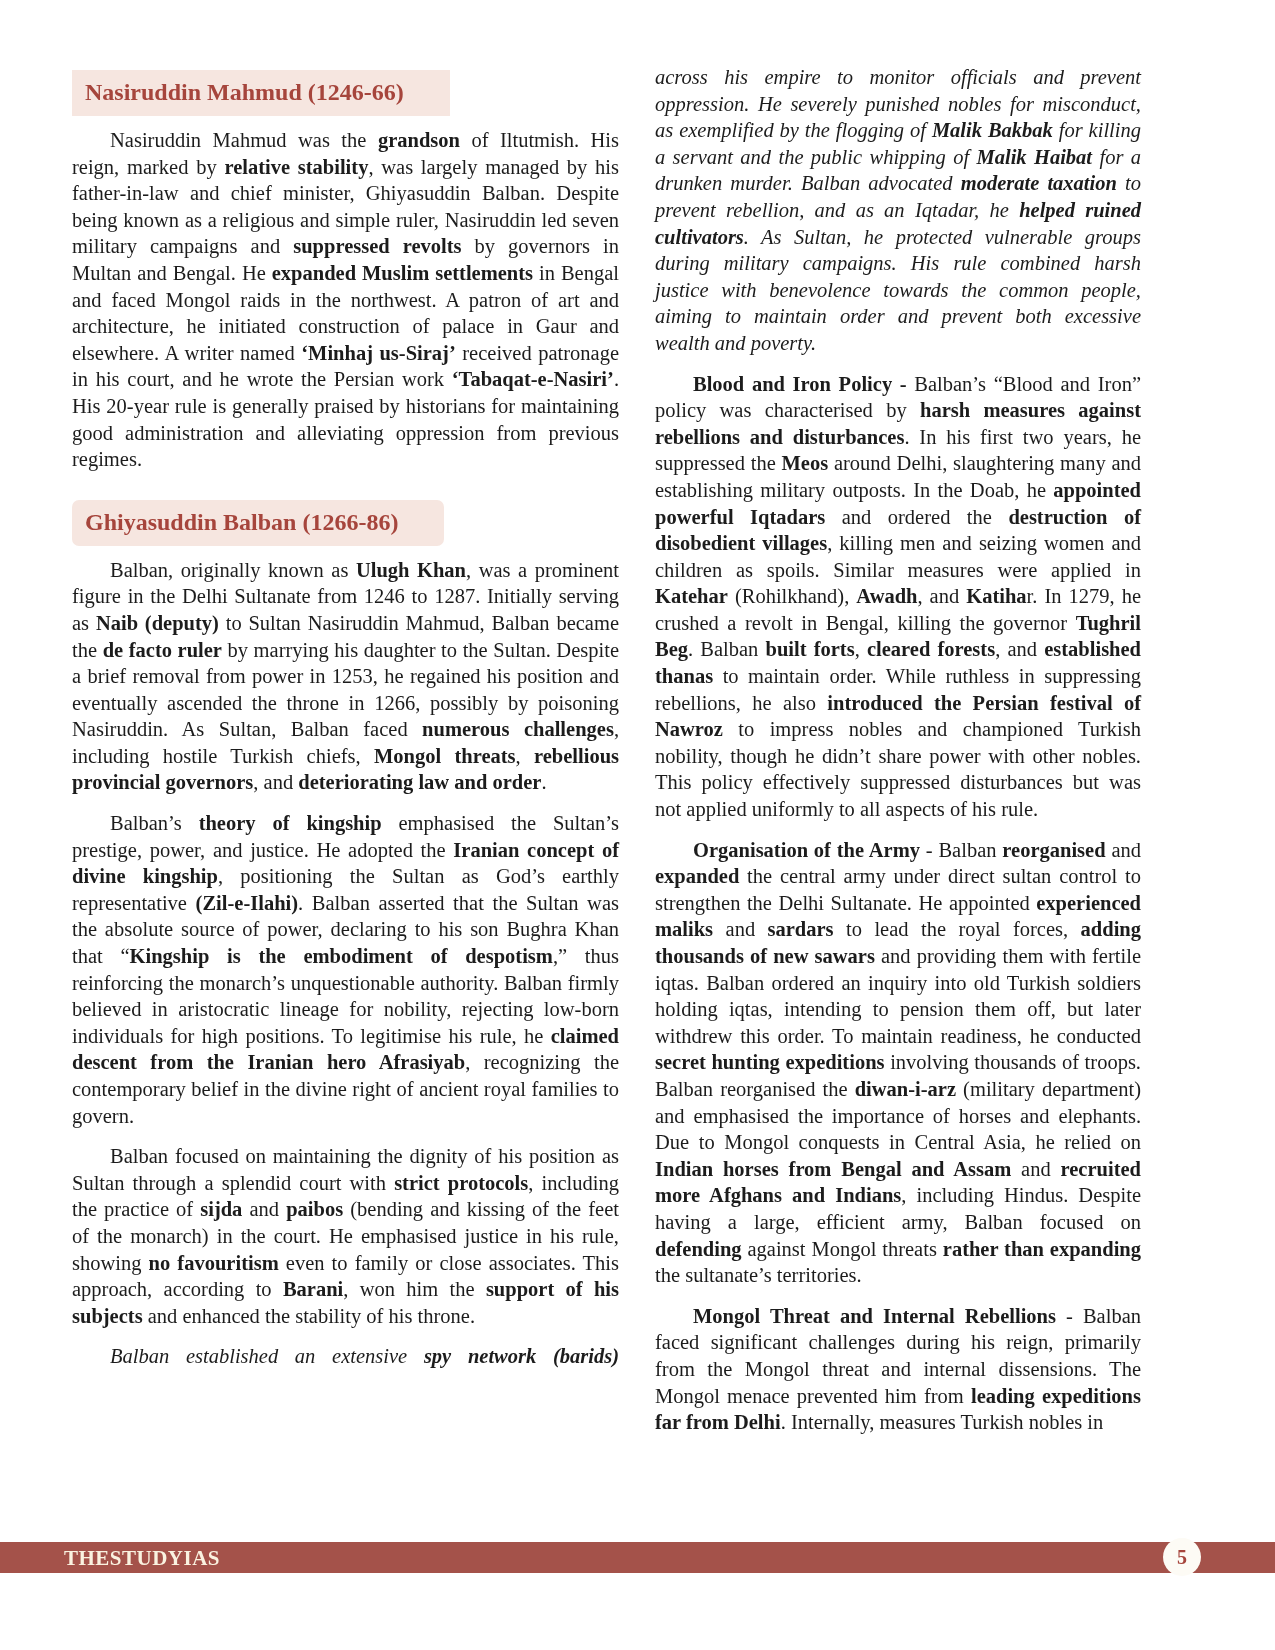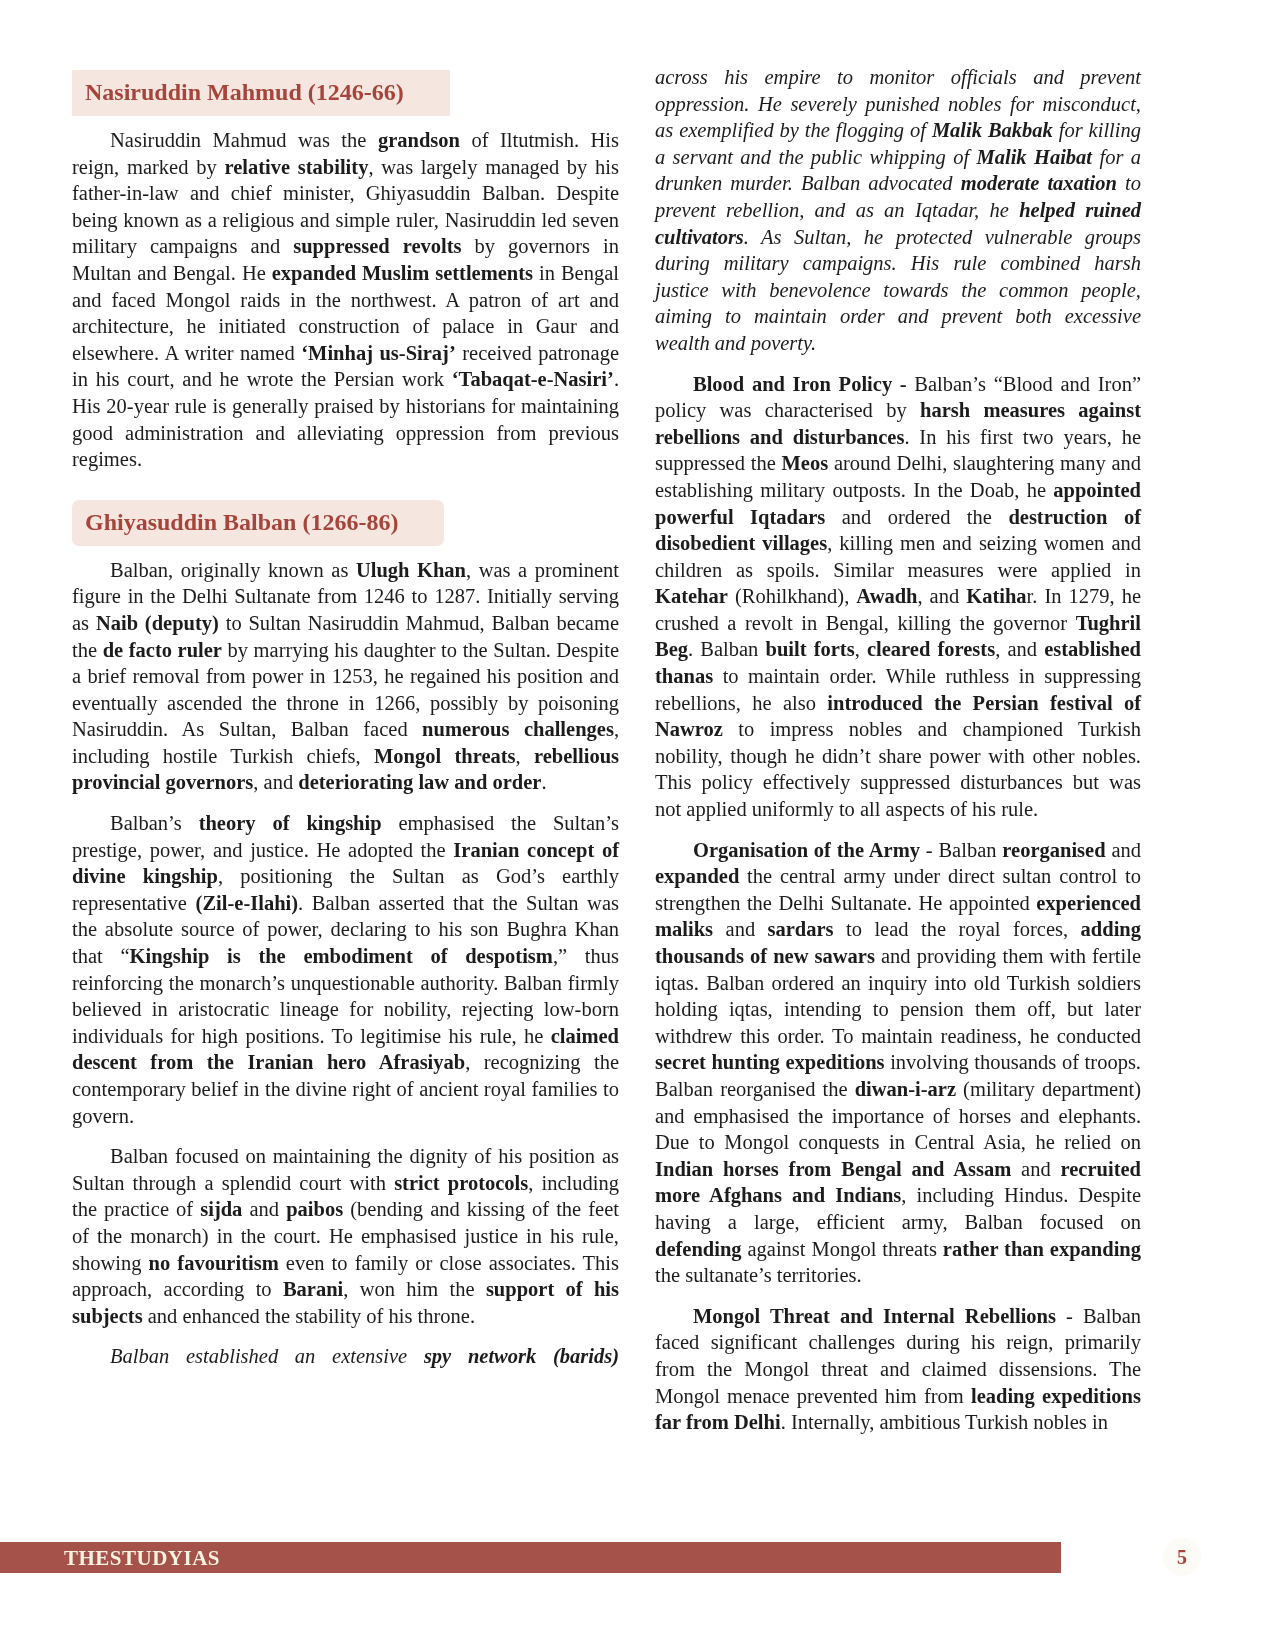--- a/index.html
+++ b/index.html
@@ -41,21 +41,21 @@
     margin: 0 0 14px 0;
     text-indent: 38px;
   }
   .para.cont { text-indent: 0; font-style: italic; }
   .para.fill { text-align-last: justify; font-style: italic; }
   .para b { font-weight: bold; }
   .footer {
     position: absolute;
     left: 0;
     top: 1542px;
-    width: 1061px;
+    width: 1275px;
     height: 31px;
     background: var(--accent);
   }
   .brand {
     position: absolute;
     left: 64px;
     top: 50%;
     transform: translateY(-50%);
     color: var(--cream);
     font-weight: bold;
@@ -83,21 +83,21 @@
 
 <div>
   <div class="col" id="left-col">
       <div class="section"><div class="sec-heading">Nasiruddin Mahmud (1246-66)</div><p class="para"><span>Nasiruddin Mahmud was the </span><b>grandson</b><span> of Iltutmish. His reign, marked by </span><b>relative stability</b><span>, was largely managed by his father-in-law and chief minister, Ghiyasuddin Balban. Despite being known as a religious and simple ruler, Nasiruddin led seven military campaigns and </span><b>suppressed revolts</b><span> by governors in Multan and Bengal. He </span><b>expanded Muslim settlements</b><span> in Bengal and faced Mongol raids in the northwest. A patron of art and architecture, he initiated construction of palace in Gaur and elsewhere. A writer named </span><b>‘Minhaj us-Siraj’</b><span> received patronage in his court, and he wrote the Persian work </span><b>‘Tabaqat-e-Nasiri’</b><span>. His 20-year rule is generally praised by historians for maintaining good administration and alleviating oppression from previous regimes.</span></p></div>
       <div class="section"><div class="sec-heading">Ghiyasuddin Balban (1266-86)</div><p class="para"><span>Balban, originally known as </span><b>Ulugh Khan</b><span>, was a prominent figure in the Delhi Sultanate from 1246 to 1287. Initially serving as </span><b>Naib (deputy)</b><span> to Sultan Nasiruddin Mahmud, Balban became the </span><b>de facto ruler</b><span> by marrying his daughter to the Sultan. Despite a brief removal from power in 1253, he regained his position and eventually ascended the throne in 1266, possibly by poisoning Nasiruddin. As Sultan, Balban faced </span><b>numerous challenges</b><span>, including hostile Turkish chiefs, </span><b>Mongol threats</b><span>, </span><b>rebellious provincial governors</b><span>, and </span><b>deteriorating law and order</b><span>.</span></p><p class="para"><span>Balban’s </span><b>theory of kingship</b><span> emphasised the Sultan’s prestige, power, and justice. He adopted the </span><b>Iranian concept of divine kingship</b><span>, positioning the Sultan as God’s earthly representative </span><b>(Zil-e-Ilahi)</b><span>. Balban asserted that the Sultan was the absolute source of power, declaring to his son Bughra Khan that “</span><b>Kingship is the embodiment of despotism</b><span>,” thus reinforcing the monarch’s unquestionable authority. Balban firmly believed in aristocratic lineage for nobility, rejecting low-born individuals for high positions. To legitimise his rule, he </span><b>claimed descent from the Iranian hero Afrasiyab</b><span>, recognizing the contemporary belief in the divine right of ancient royal families to govern.</span></p><p class="para"><span>Balban focused on maintaining the dignity of his position as Sultan through a splendid court with </span><b>strict protocols</b><span>, including the practice of </span><b>sijda</b><span> and </span><b>paibos</b><span> (bending and kissing of the feet of the monarch) in the court. He emphasised justice in his rule, showing </span><b>no favouritism</b><span> even to family or close associates. This approach, according to </span><b>Barani</b><span>, won him the </span><b>support of his subjects</b><span> and enhanced the stability of his throne.</span></p><p class="para fill"><span>Balban established an extensive </span><b>spy network (barids)</b></p></div>
     </div>
   <div class="col" id="right-col">
       <p class="para cont"><span>across his empire to monitor officials and prevent oppression. He severely punished nobles for misconduct, as exemplified by the flogging of </span><b>Malik Bakbak</b><span> for killing a servant and the public whipping of </span><b>Malik Haibat</b><span> for a drunken murder. Balban advocated </span><b>moderate taxation</b><span> to prevent rebellion, and as an Iqtadar, he </span><b>helped ruined cultivators</b><span>. As Sultan, he protected vulnerable groups during military campaigns. His rule combined harsh justice with benevolence towards the common people, aiming to maintain order and prevent both excessive wealth and poverty.</span></p>
       <p class="para"><b>Blood and Iron Policy - </b><span>Balban’s “Blood and Iron” policy was characterised by </span><b>harsh measures against rebellions and disturbances</b><span>. In his first two years, he suppressed the </span><b>Meos</b><span> around Delhi, slaughtering many and establishing military outposts. In the Doab, he </span><b>appointed powerful Iqtadars</b><span> and ordered the </span><b>destruction of disobedient villages</b><span>, killing men and seizing women and children as spoils. Similar measures were applied in </span><b>Katehar</b><span> (Rohilkhand), </span><b>Awadh</b><span>, and </span><b>Katiha</b><span>r. In 1279, he crushed a revolt in Bengal, killing the governor </span><b>Tughril Beg</b><span>. Balban </span><b>built forts</b><span>, </span><b>cleared forests</b><span>, and </span><b>established thanas</b><span> to maintain order. While ruthless in suppressing rebellions, he also </span><b>introduced the Persian festival of Nawroz</b><span> to impress nobles and championed Turkish nobility, though he didn’t share power with other nobles. This policy effectively suppressed disturbances but was not applied uniformly to all aspects of his rule.</span></p>
       <p class="para"><b>Organisation of the Army</b><span> - Balban </span><b>reorganised</b><span> and </span><b>expanded</b><span> the central army under direct sultan control to strengthen the Delhi Sultanate. He appointed </span><b>experienced maliks</b><span> and </span><b>sardars</b><span> to lead the royal forces, </span><b>adding thousands of new sawars</b><span> and providing them with fertile iqtas. Balban ordered an inquiry into old Turkish soldiers holding iqtas, intending to pension them off, but later withdrew this order. To maintain readiness, he conducted </span><b>secret hunting expeditions</b><span> involving thousands of troops. Balban reorganised the </span><b>diwan-i-arz</b><span> (military department) and emphasised the importance of horses and elephants. Due to Mongol conquests in Central Asia, he relied on </span><b>Indian horses from Bengal and Assam</b><span> and </span><b>recruited more Afghans and Indians</b><span>, including Hindus. Despite having a large, efficient army, Balban focused on </span><b>defending</b><span> against Mongol threats </span><b>rather than expanding</b><span> the sultanate’s territories.</span></p>
-      <p class="para"><b>Mongol Threat and Internal Rebellions</b><span> - Balban faced significant challenges during his reign, primarily from the Mongol threat and claimed dissensions. The Mongol menace prevented him from </span><b>leading expeditions far from Delhi</b><span>. Internally, ambitious Turkish nobles in</span></p>
+      <p class="para"><b>Mongol Threat and Internal Rebellions</b><span> - Balban faced significant challenges during his reign, primarily from the Mongol threat and internal dissensions. The Mongol menace prevented him from </span><b>leading expeditions far from Delhi</b><span>. Internally, measures Turkish nobles in</span></p>
     </div>
 
   <div class="footer">
     <span class="brand">THESTUDYIAS</span>
     <span class="page-circle">
       <span>5</span>
     </span>
   </div>
 </div>
 

